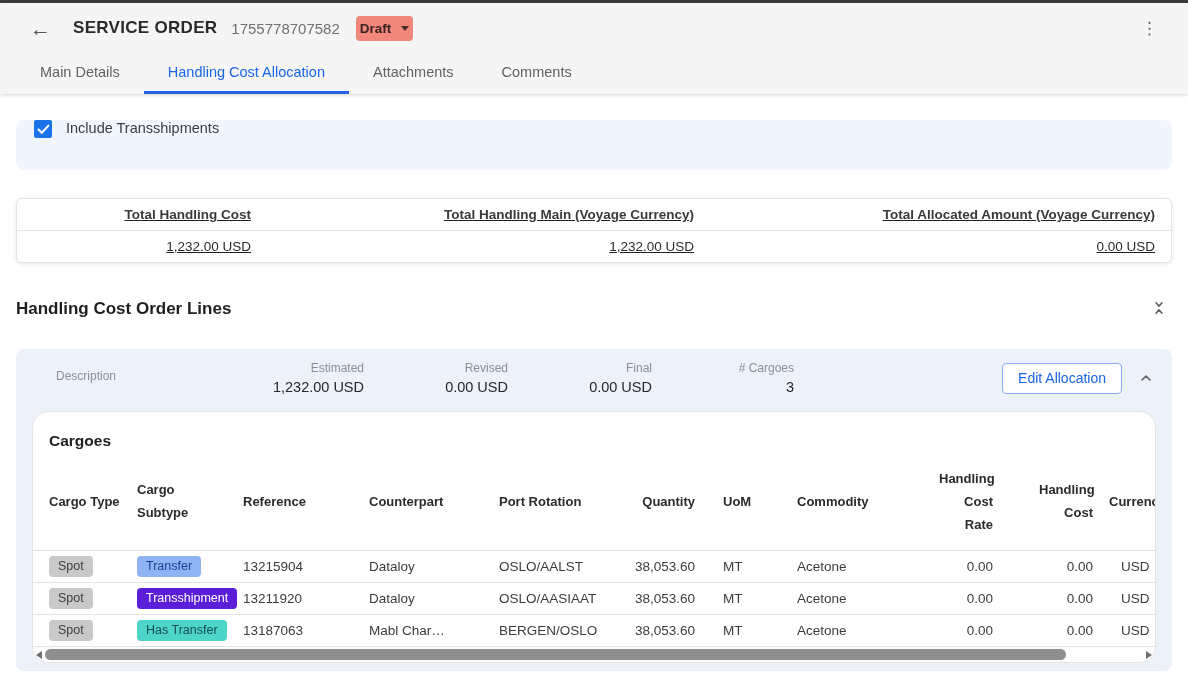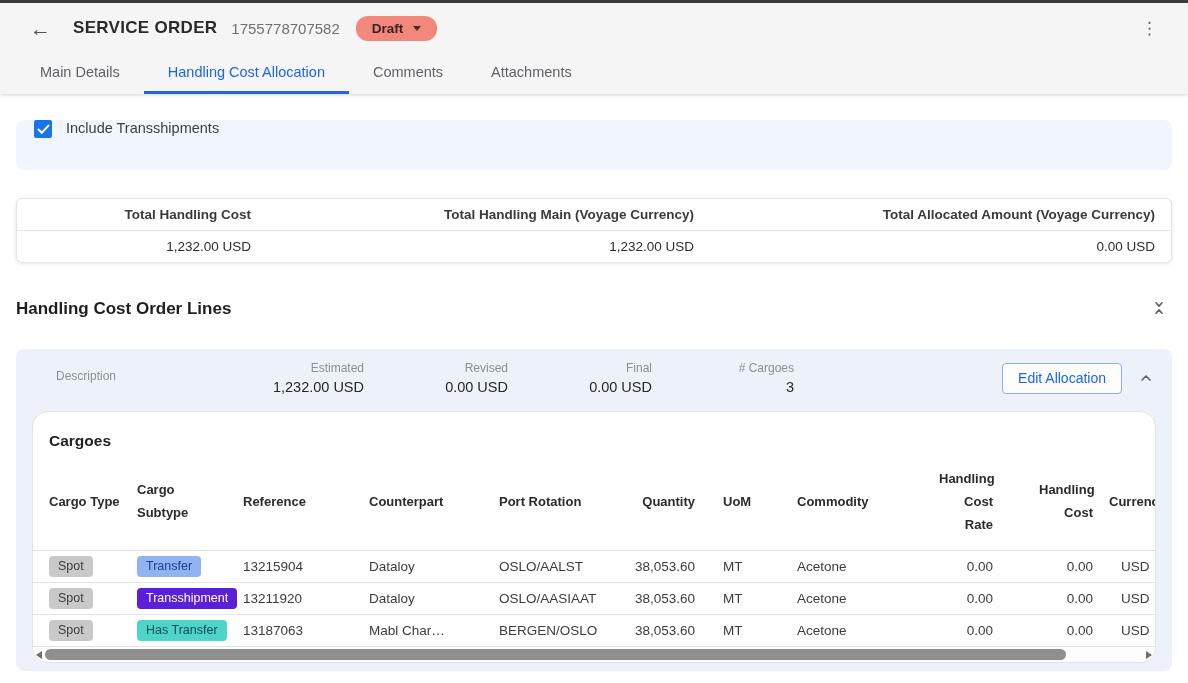--- a/index.html
+++ b/index.html
@@ -9,39 +9,39 @@
   .top-edge { height:3px; background:#3d3d3d; }
 
   
   header.app-header { background:#f5f5f5; box-shadow:0 1px 4px rgba(0,0,0,.18); position:relative; z-index:5; }
   .header-row { display:flex; align-items:center; height:50px; padding:0 24px 0 30px; }
   .back-icon { font-size:21px; color:#555; cursor:pointer; margin-right:22px; line-height:1; }
   .page-title { font-size:17px; font-weight:bold; color:#2a2a2a; letter-spacing:.3px; }
   .order-number { font-size:15px; color:#707070; margin-left:14px; }
   .status-badge { display:inline-flex; align-items:center; gap:10px; margin-left:16px;
     background:#f2887c; color:#3a2320; font-size:13.5px; font-weight:bold;
-    padding:5px 16px; border-radius:12px; cursor:pointer; }
+    padding:5px 4px; border-radius:4px; cursor:pointer; }
   .status-caret { width:0; height:0; border-left:4.5px solid transparent; border-right:4.5px solid transparent; border-top:5px solid #4a2c27; }
   .spacer { flex:1; }
   .kebab-icon { color:#5f6368; font-size:17px; letter-spacing:0; cursor:pointer; line-height:1; padding:4px 6px; }
 
   .tabs { display:flex; align-items:stretch; height:41px; padding-left:16px; }
   .tab { display:flex; align-items:center; padding:0 24px; font-size:14.5px; color:#5f6368; cursor:pointer; border-bottom:3px solid transparent; }
   .tab.active { color:#1a66e8; border-bottom-color:#2563e4; font-weight:500; }
 
   
   main { padding:0 16px; }
 
   .include-bar { margin-top:26px; height:50px; background:#f1f5fd; border-radius:8px; display:flex; align-items:flex-start; padding:0 18px; gap:14px; }
   .checkbox { width:18px; height:18px; border-radius:2px; background:#1a73e8; display:flex; align-items:center; justify-content:center; cursor:pointer; flex:0 0 auto; }
   .checkbox svg { display:block; }
   .include-label { font-size:14.5px; color:#3c4043; }
 
   .totals-card { margin-top:28px; background:#fff; border:1px solid #e4e4e4; border-radius:6px; box-shadow:0 1px 4px rgba(0,0,0,.10); overflow:hidden; }
-  .totals-row { display:flex; }
+  .totals-row { display:flex;text-decoration:underline; }
   .totals-row.head { border-bottom:1px solid #e6e6e6; }
   .totals-cell { text-align:right; padding:8px 16px; font-size:13.5px; }
   .totals-cell.c1 { width:250px; }
   .totals-cell.c2 { width:443px; }
   .totals-cell.c3 { flex:1; }
   .totals-row.head .totals-cell { font-weight:bold; color:#3a3a3a; }
   .totals-row.vals .totals-cell { color:#2c2c2c; }
 
   .section-head { display:flex; align-items:flex-start; margin-top:36px; }
   .section-title { font-size:17px; font-weight:bold; color:#1f1f1f; }
@@ -105,22 +105,22 @@
       <span class="status-badge">
         <span>Draft</span>
         <span class="status-caret"></span>
       </span>
       <span class="spacer"></span>
       <span class="kebab-icon">⋮</span>
     </div>
     <nav class="tabs">
       <div class="tab">Main Details</div>
       <div class="tab active">Handling Cost Allocation</div>
+      <div class="tab">Attachments</div>
       <div class="tab">Comments</div>
-      <div class="tab">Attachments</div>
     </nav>
   </header>
 
   <main>
 
     <div class="include-bar">
       <span class="checkbox">
         <svg width="13" height="11" viewBox="0 0 13 11">
           <path d="M1.5 5.5 L4.8 8.8 L11.5 1.6" stroke="#ffffff" stroke-width="2" fill="none" stroke-linecap="round"></path>
         </svg>

